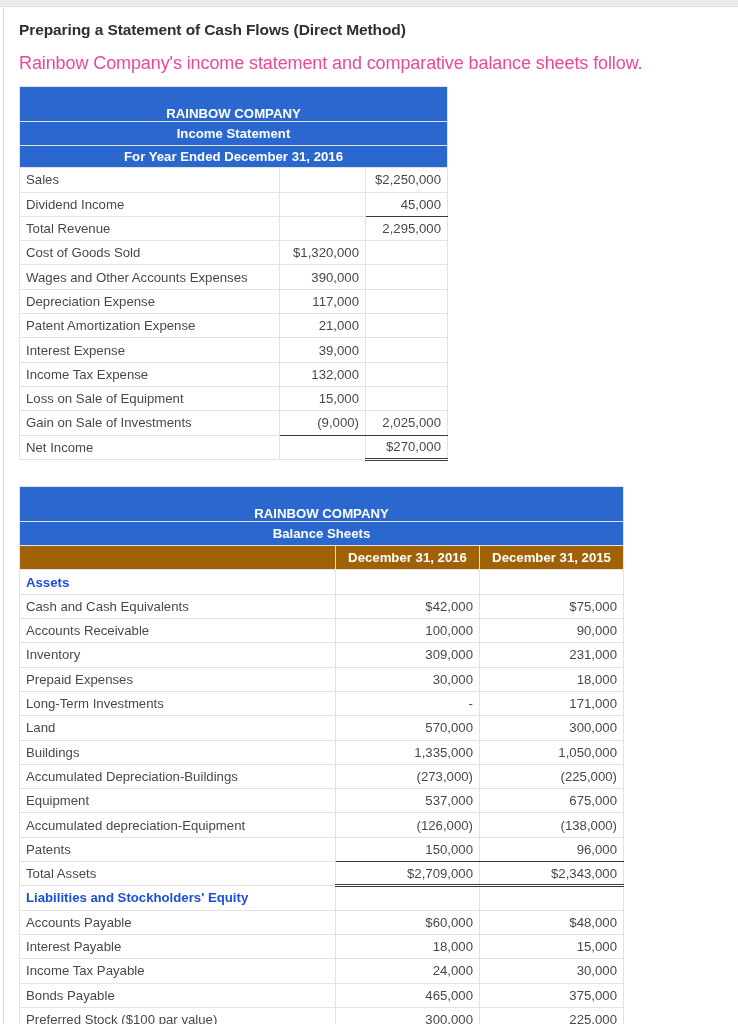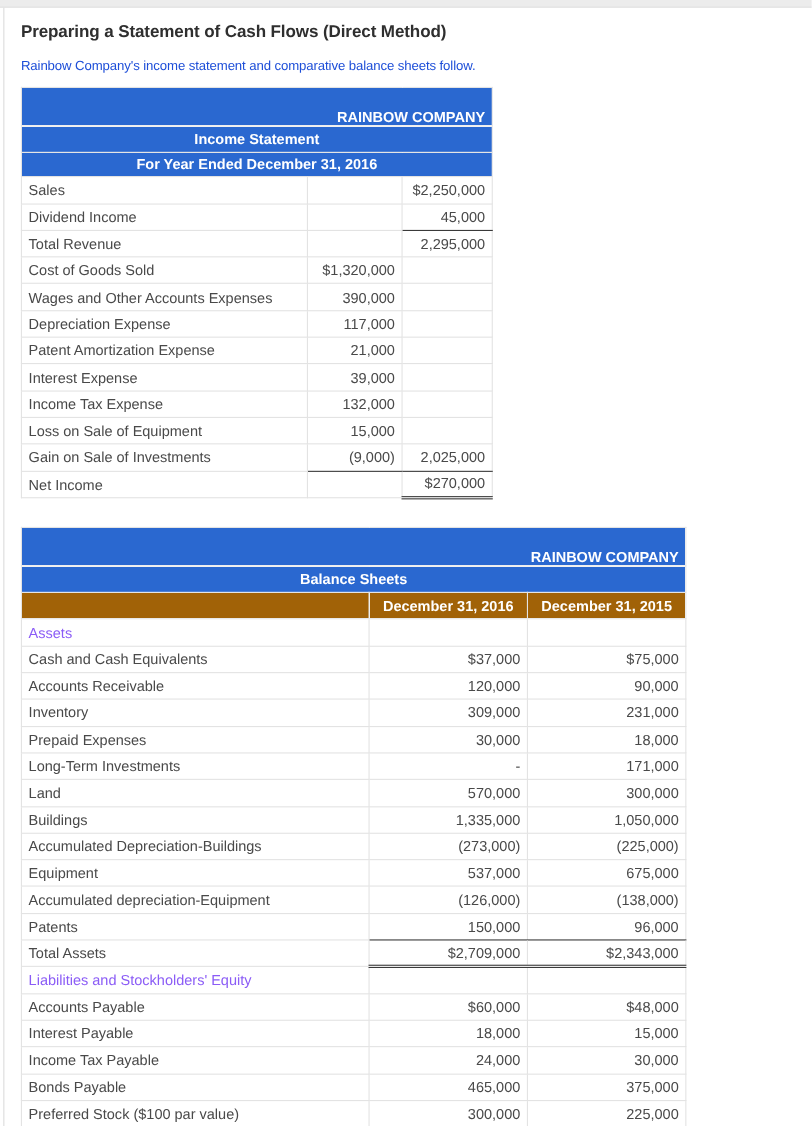--- a/index.html
+++ b/index.html
@@ -39,22 +39,22 @@
     padding: 14px 0 0 19px;
   }
   h1.title {
     font-size: 15.5px;
     font-weight: bold;
     color: #2f2f2f;
     margin: 0 17px 14px 0;
     letter-spacing: -0.1px;
   }
   p.intro {
-    font-size: 12px;
-    color: #1d4ed8;
+    font-size: 18px;
+    color: #ec4899;
     margin: 0 0 12px 0;
     letter-spacing: -0.1px;
   }
 
   table.fin {
     border-collapse: collapse;
     table-layout: fixed;
     font-size: 13.2px;
     color: #494949;
   }
@@ -71,34 +71,34 @@
     background: #2a68d0;
     color: #ffffff;
     font-weight: bold;
     border: none;
     border-color: #2a68d0;
     text-align: center;
     height: 20.5px;
     font-size: 13.2px;
     padding: 0 4px;
   }
-  .hdr-band.first td { padding-top: 19px; height: 23px; text-align: right; }
+  .hdr-band.first td { padding-top: 19px; height: 23px; }
   .hdr-band.last td { height: 22px; }
   .hdr-dates td {
     background: #a16207;
     color: #ffffff;
     font-weight: bold;
     border: none;
     text-align: center;
     height: 22px;
     font-size: 13.2px;
   }
   .lbl { text-align: left; margin-left: 18px; }
   .num { text-align: right; }
-  .bold { font-weight: normal; color: #8b5cf6; }
+  .bold { font-weight: bold; color: #1d4ed8; }
   .sub-line { border-bottom: 1.4px solid #3a3a3a !important; margin-top: 19px; }
   .dbl-under {
     border-bottom: 3px double #3a3a3a !important;
   }
 
   
   table.income { width: 428px; margin-left: 0; }
   table.income col.c1 { width: 260px; }
   table.income col.c2 { width: 86px; }
   table.income col.c3 { width: 82px; }
@@ -222,26 +222,26 @@
         </tr>
       </tbody>
       <tbody id="balance-body">
           <tr>
             <td class="lbl bold">Assets</td>
             <td class="num"></td>
             <td class="num"></td>
           </tr>
           <tr>
             <td class="lbl">Cash and Cash Equivalents</td>
-            <td class="num">$37,000</td>
+            <td class="num">$42,000</td>
             <td class="num">$75,000</td>
           </tr>
           <tr>
             <td class="lbl">Accounts Receivable</td>
-            <td class="num">120,000</td>
+            <td class="num">100,000</td>
             <td class="num">90,000</td>
           </tr>
           <tr>
             <td class="lbl">Inventory</td>
             <td class="num">309,000</td>
             <td class="num">231,000</td>
           </tr>
           <tr>
             <td class="lbl">Prepaid Expenses</td>
             <td class="num">30,000</td>

